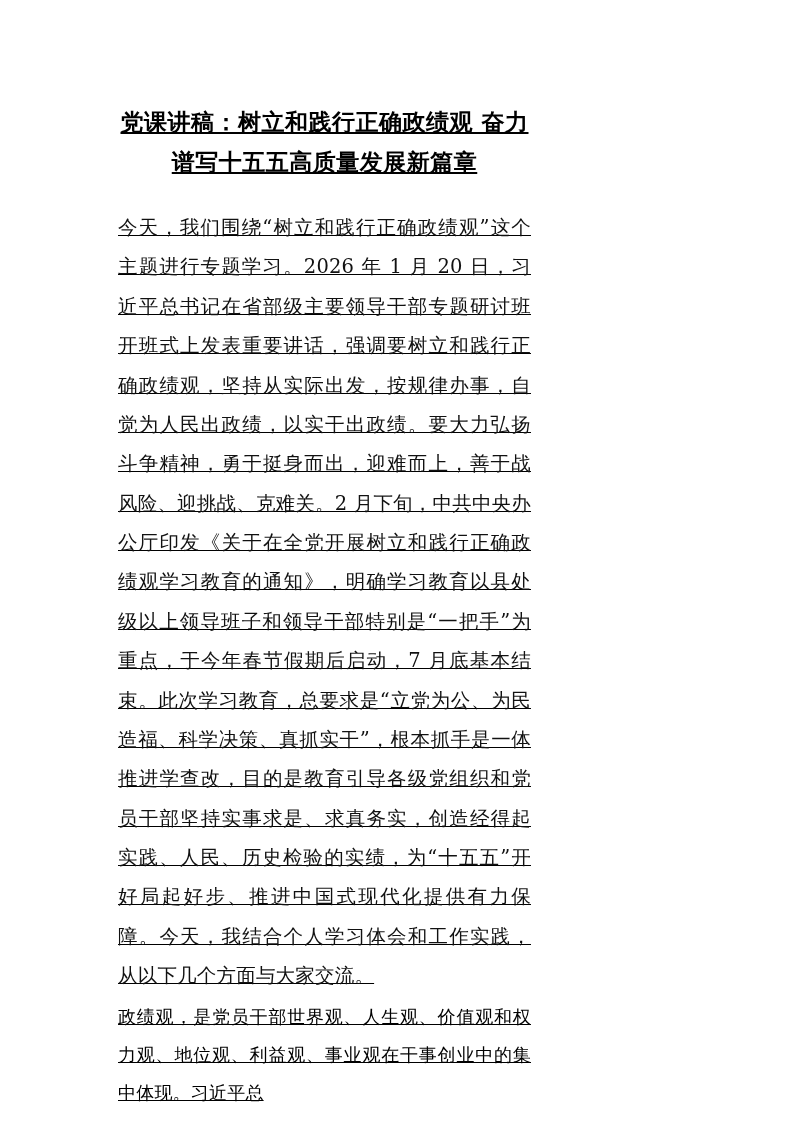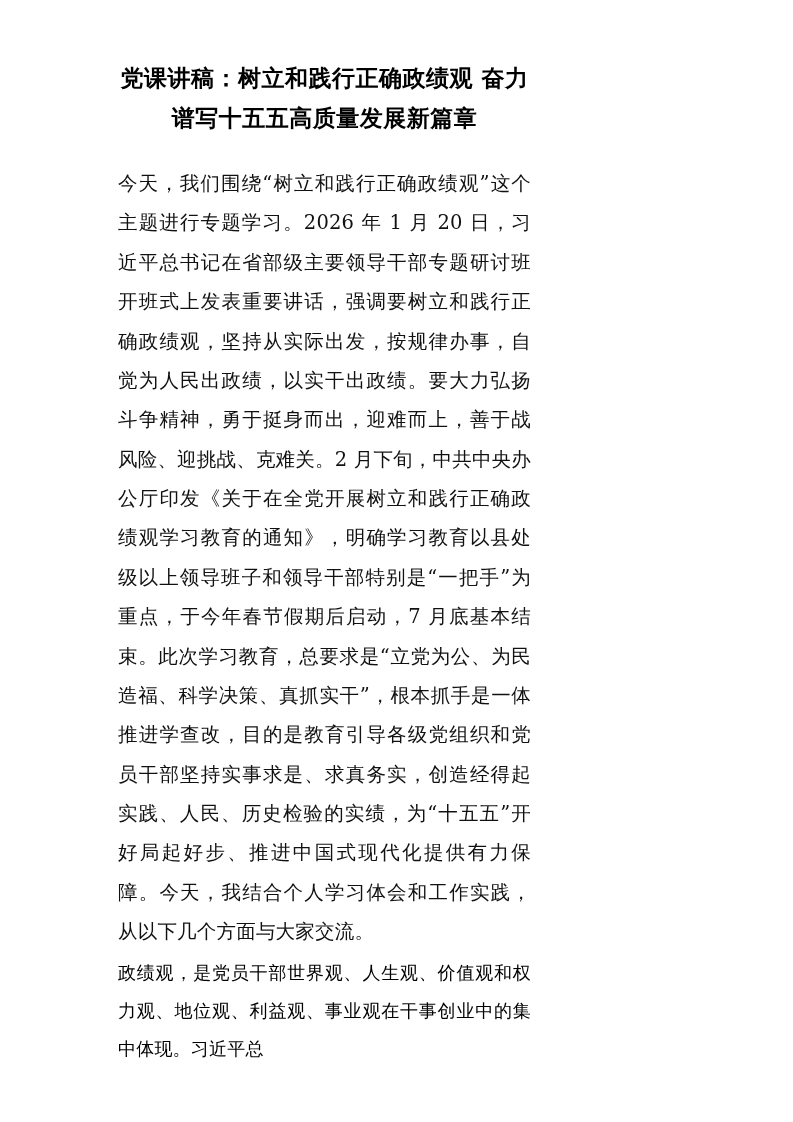--- a/index.html
+++ b/index.html
@@ -11,23 +11,24 @@
     width: 793px;
     height: 1122px;
     font-family: "DejaVu Serif", "Liberation Serif", serif;
     color: #000000;
     overflow: hidden;
   }
   .page {
     width: 649px;
     height: 1122px;
     box-sizing: border-box;
-    padding: 59px 118px 60px 118px;
+    padding: 103px 118px 60px 118px;
     position: relative;
     background: #ffffff;
+    text-decoration: underline;
   }
   .doc-title {
     font-family: "DejaVu Sans", "Liberation Sans", sans-serif;
     font-weight: bold;
     font-size: 23px;
     line-height: 1.72;
     text-align: center;
     letter-spacing: 0.5px;
     margin: 0 0 26px 0;
     color: #000000;

